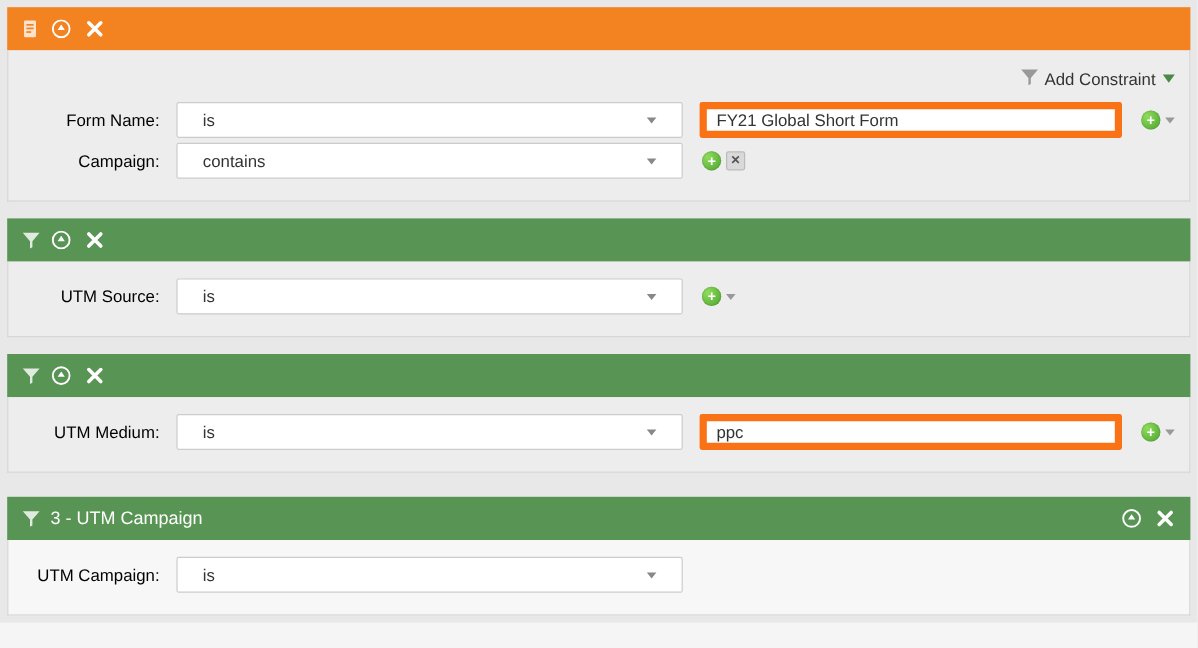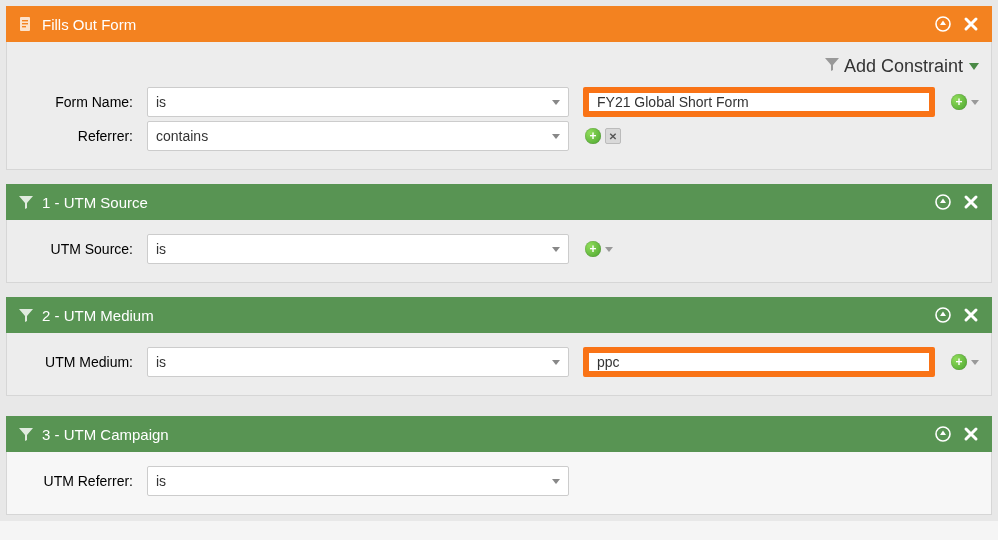--- a/index.html
+++ b/index.html
@@ -41,21 +41,21 @@
   .panel-body {
     background: #ededed;
     border: 1px solid #d6d6d6;
     border-top: none;
     padding: 14px 12px 18px 12px;
   }
   .panel-body.light { background: #f7f7f7; }
   .constraint-bar {
     display: flex; justify-content: flex-end; align-items: center;
     margin-bottom: 10px; gap: 4px;
-    font-size: 18px;
+    font-size: 14px;
   }
   .constraint-bar .filter-icon svg { width: 16px; height: 16px; }
   .triangle-down {
     width: 0; height: 0;
     border-left: 5px solid transparent;
     border-right: 5px solid transparent;
     border-top: 7px solid #4a8a46;
     margin-left: 2px;
   }
   .row {
@@ -66,21 +66,21 @@
     width: 118px; text-align: right; padding-right: 4px;
     color: #000000; font-size: 14px;
   }
   .select {
     flex: 0 0 422px;
     height: 30px;
     background: #fff;
     border: 1px solid #ccc;
     border-radius: 2px;
     display: flex; align-items: center; justify-content: space-between;
-    padding: 0 8px;
+    padding: 0 21px;
     cursor: pointer;
   }
   .select .caret {
     width: 0; height: 0;
     border-left: 4px solid transparent;
     border-right: 4px solid transparent;
     border-top: 5px solid #888;
   }
   .value {
     flex: 1;
@@ -129,21 +129,20 @@
   <div class="panel">
     <div class="panel-header orange">
       <span class="hdr-icon">
         <svg viewBox="0 0 16 16">
             <rect x="2" y="1" width="10" height="14" rx="1" fill="#fff" opacity=".85"></rect>
             <rect x="4" y="4" width="6" height="1.4" fill="#f38220"></rect>
             <rect x="4" y="7" width="6" height="1.4" fill="#f38220"></rect>
             <rect x="4" y="10" width="4" height="1.4" fill="#f38220"></rect>
           </svg>
       </span>
-      <span class="title">Fills Out Form</span>
       <span class="hdr-actions">
         <span class="act">
             <svg viewBox="0 0 16 16" width="16" height="16">
               <circle cx="8" cy="8" r="7" fill="none" stroke="#fff" stroke-width="1.6"></circle>
               <path d="M8 4.5 L11 9 L5 9 Z" fill="#fff"></path>
             </svg>
           </span>
         <span class="act">
             <svg viewBox="0 0 16 16" width="16" height="16">
               <path d="M3 3 L13 13 M13 3 L3 13" stroke="#fff" stroke-width="3" stroke-linecap="round"></path>
@@ -171,41 +170,40 @@
         <div class="value">
           <span>FY21 Global Short Form</span>
         </div>
         <div class="trail">
           <span class="plus-btn">+</span>
           <span class="mini-caret"></span>
         </div>
       </div>
 
       <div class="row">
-        <div class="label">Referrer:</div>
+        <div class="label">Campaign:</div>
         <div class="select">
           <span>contains</span>
           <span class="caret"></span>
         </div>
         <div class="trail">
           <span class="plus-btn">+</span>
           <span class="del-btn">✕</span>
         </div>
       </div>
     </div>
   </div>
 
   <div class="panel">
     <div class="panel-header green">
       <span class="hdr-icon">
         <svg viewBox="0 0 16 16">
             <path d="M1 2 h14 L9 9 v5 l-2 1 v-6 Z" fill="#fff" opacity=".9"></path>
           </svg>
       </span>
-      <span class="title">1 - UTM Source</span>
       <span class="hdr-actions">
         <span class="act">
             <svg viewBox="0 0 16 16" width="16" height="16">
               <circle cx="8" cy="8" r="7" fill="none" stroke="#fff" stroke-width="1.6"></circle>
               <path d="M8 4.5 L11 9 L5 9 Z" fill="#fff"></path>
             </svg>
           </span>
         <span class="act">
             <svg viewBox="0 0 16 16" width="16" height="16">
               <path d="M3 3 L13 13 M13 3 L3 13" stroke="#fff" stroke-width="3" stroke-linecap="round"></path>
@@ -228,21 +226,20 @@
     </div>
   </div>
 
   <div class="panel">
     <div class="panel-header green">
       <span class="hdr-icon">
         <svg viewBox="0 0 16 16">
             <path d="M1 2 h14 L9 9 v5 l-2 1 v-6 Z" fill="#fff" opacity=".9"></path>
           </svg>
       </span>
-      <span class="title">2 - UTM Medium</span>
       <span class="hdr-actions">
         <span class="act">
             <svg viewBox="0 0 16 16" width="16" height="16">
               <circle cx="8" cy="8" r="7" fill="none" stroke="#fff" stroke-width="1.6"></circle>
               <path d="M8 4.5 L11 9 L5 9 Z" fill="#fff"></path>
             </svg>
           </span>
         <span class="act">
             <svg viewBox="0 0 16 16" width="16" height="16">
               <path d="M3 3 L13 13 M13 3 L3 13" stroke="#fff" stroke-width="3" stroke-linecap="round"></path>
@@ -285,21 +282,21 @@
           </span>
         <span class="act">
             <svg viewBox="0 0 16 16" width="16" height="16">
               <path d="M3 3 L13 13 M13 3 L3 13" stroke="#fff" stroke-width="3" stroke-linecap="round"></path>
             </svg>
           </span>
       </span>
     </div>
     <div class="panel-body light">
       <div class="row">
-        <div class="label">UTM Referrer:</div>
+        <div class="label">UTM Campaign:</div>
         <div class="select">
           <span>is</span>
           <span class="caret"></span>
         </div>
       </div>
     </div>
   </div>
 
 </div>
 

